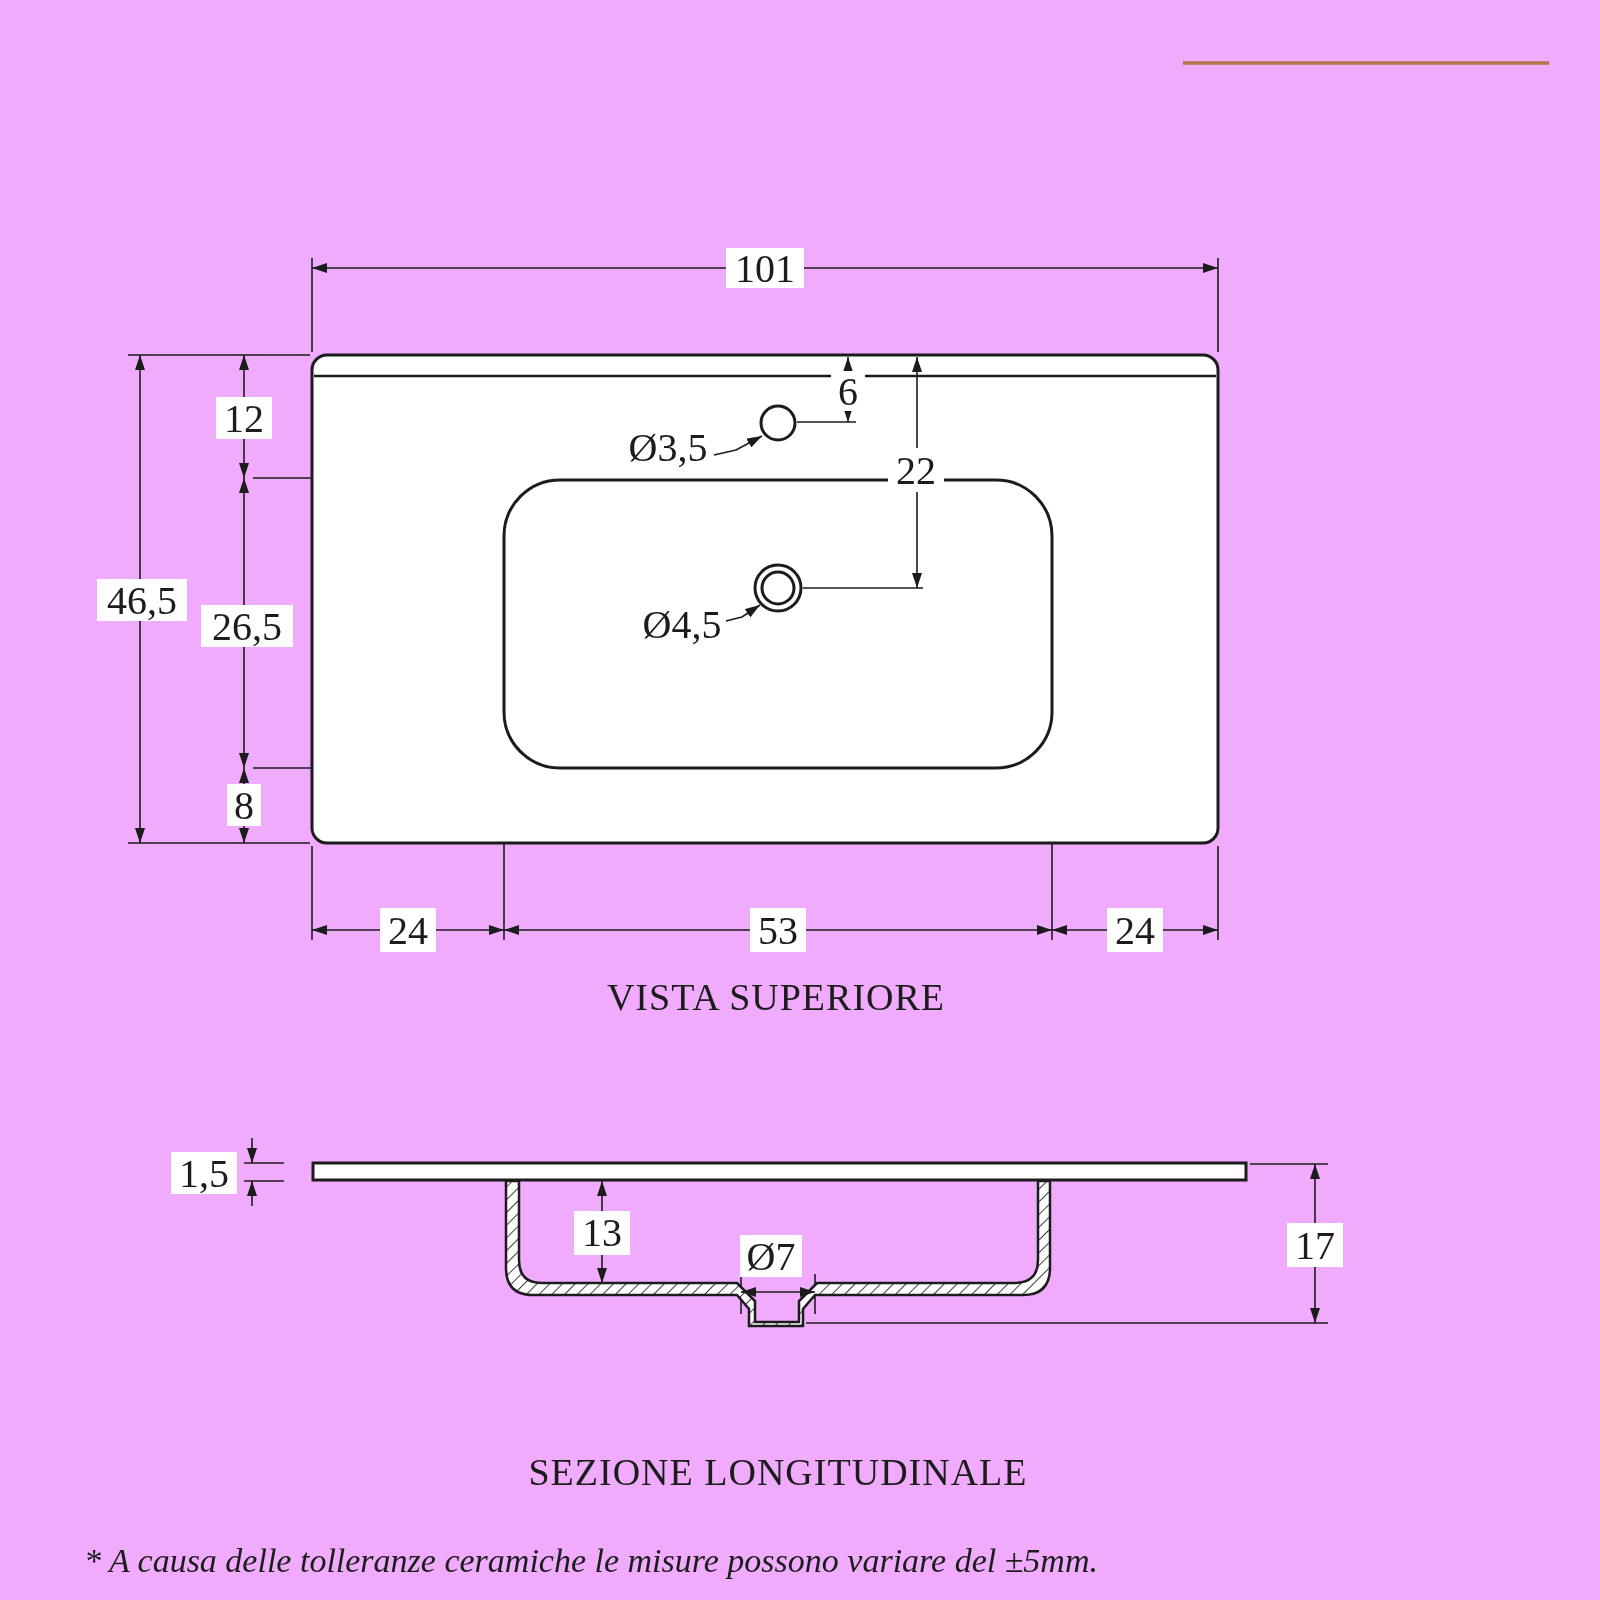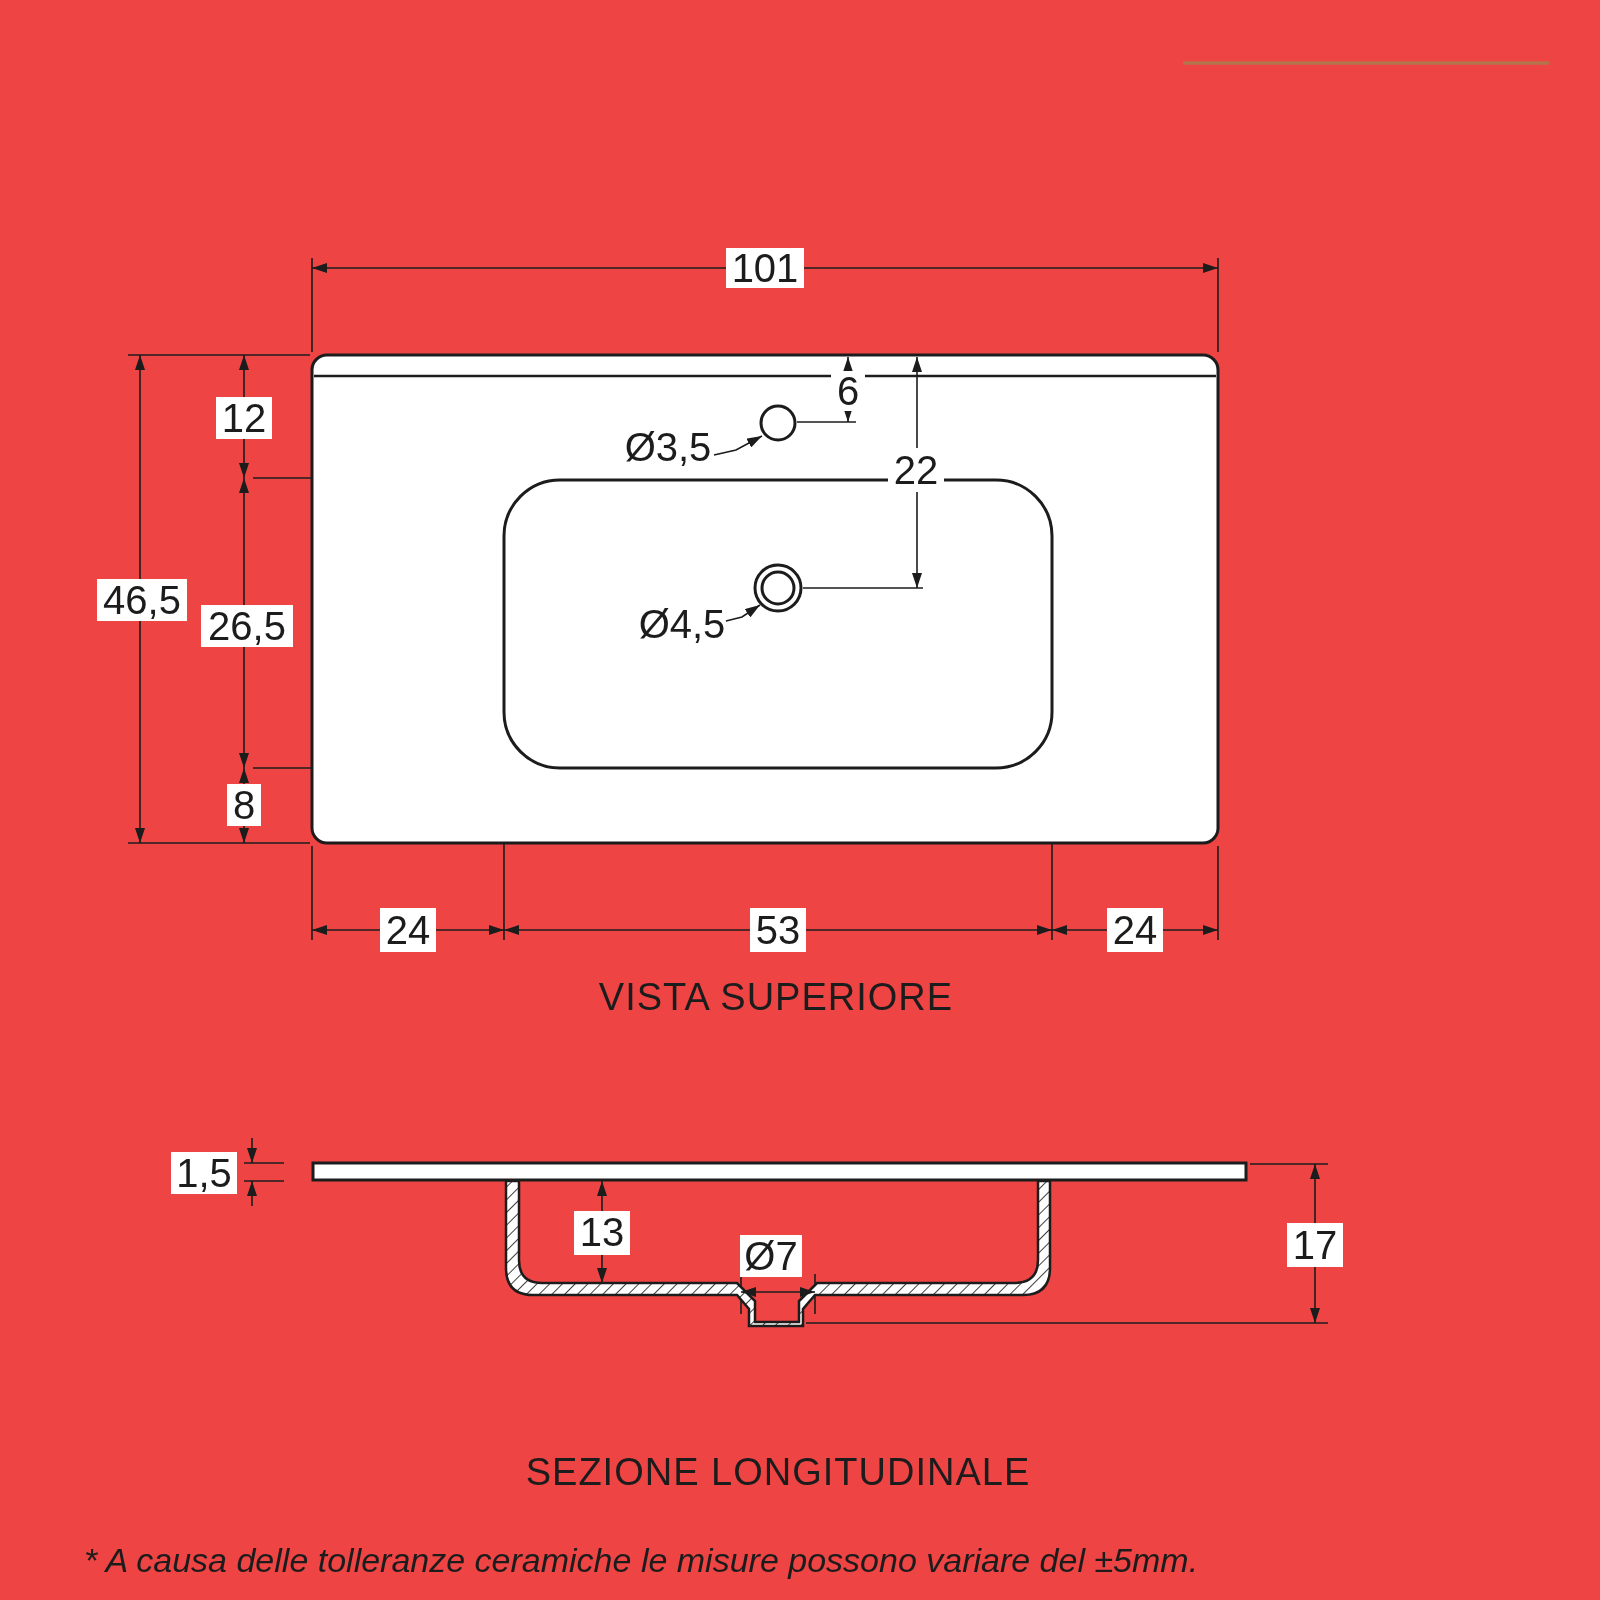--- a/index.html
+++ b/index.html
@@ -1,17 +1,17 @@
 <!DOCTYPE html>
 <html><head>
 <meta charset="utf-8">
 <style>
   html,body{margin:0;padding:0;background:#ffffff;}
-  .page{position:relative;width:1600px;height:1600px;background:#ef4444;overflow:hidden;
-        font-family:Liberation Sans, sans-serif;}
+  .page{position:relative;width:1600px;height:1600px;background:#f0abfc;overflow:hidden;
+        font-family:Liberation Serif, serif;}
   svg{display:block;}
   .outline{fill:#ffffff;stroke:#1c1c1c;stroke-width:3;}
   .thinline{stroke:#1c1c1c;stroke-width:1.6;fill:none;}
   .edge{stroke:#1c1c1c;stroke-width:2.6;fill:none;}
   .dimtext{fill:#1c1c1c;font-size:40px;text-anchor:middle;}
   .labeltext{fill:#1c1c1c;font-size:40px;text-anchor:middle;}
   .viewtitle{fill:#1c1c1c;font-size:38px;text-anchor:middle;letter-spacing:1px;}
   .foot{fill:#1c1c1c;font-size:34px;font-style:italic;}
   .mask{fill:#ffffff;}
 </style>

